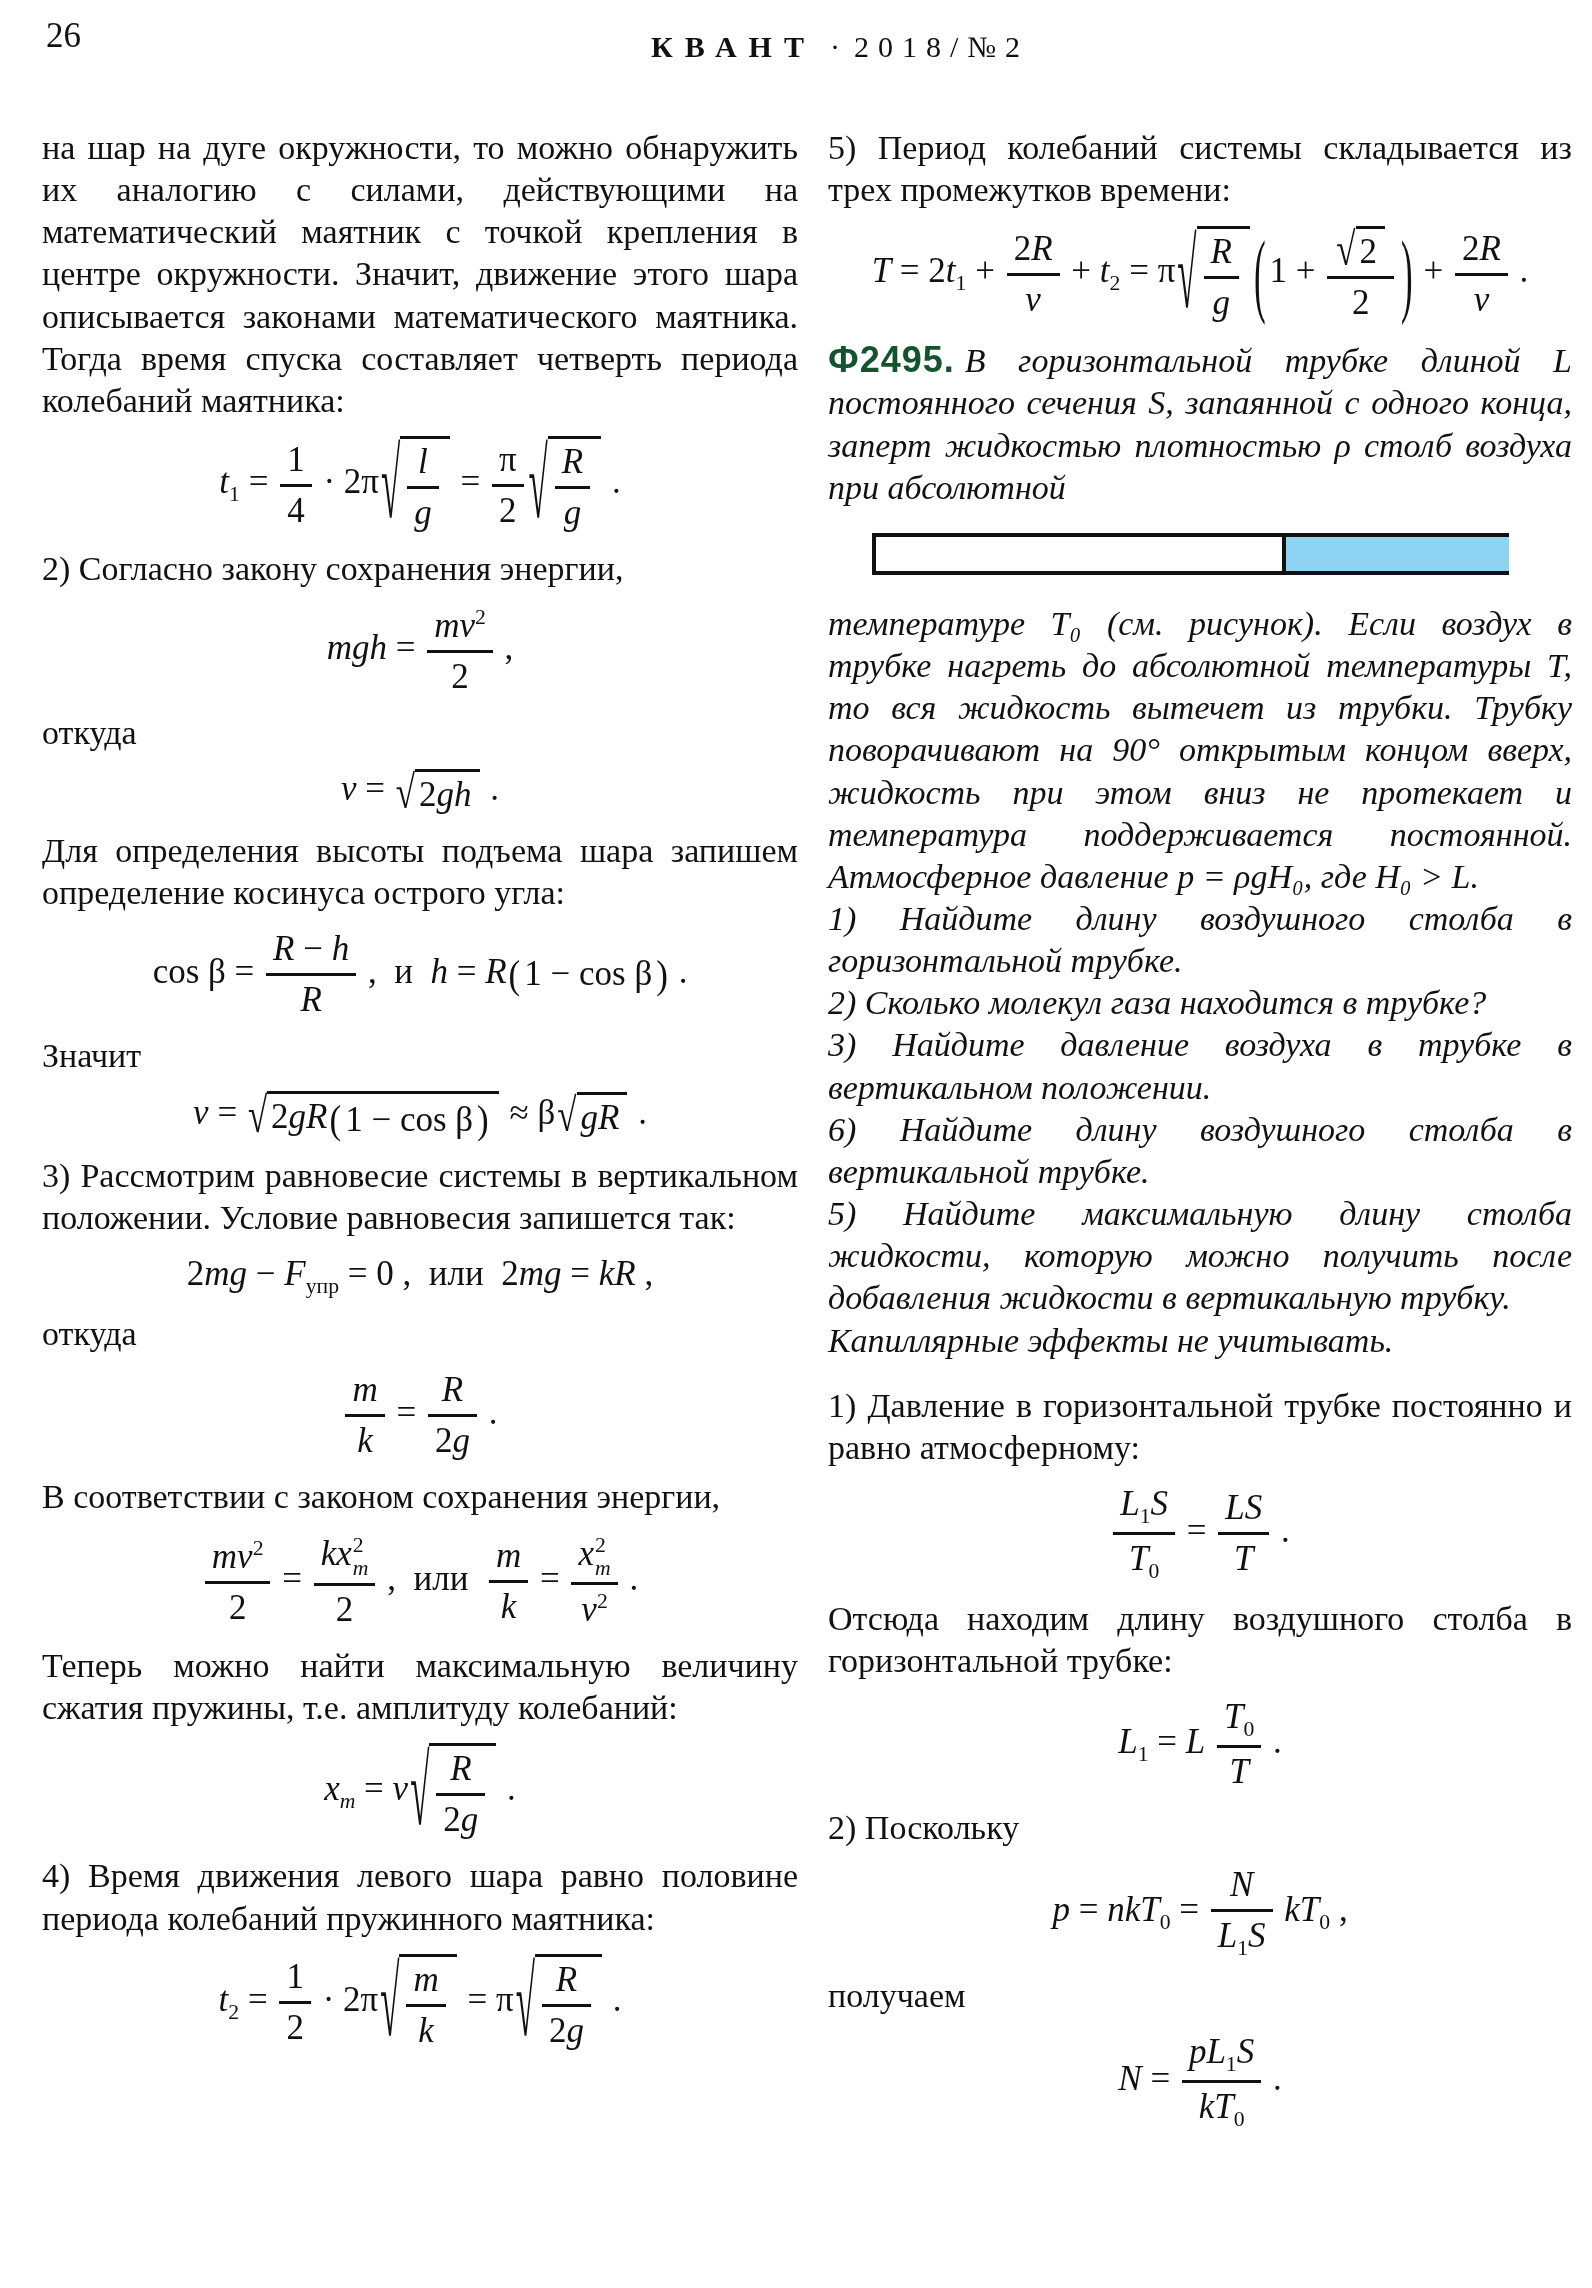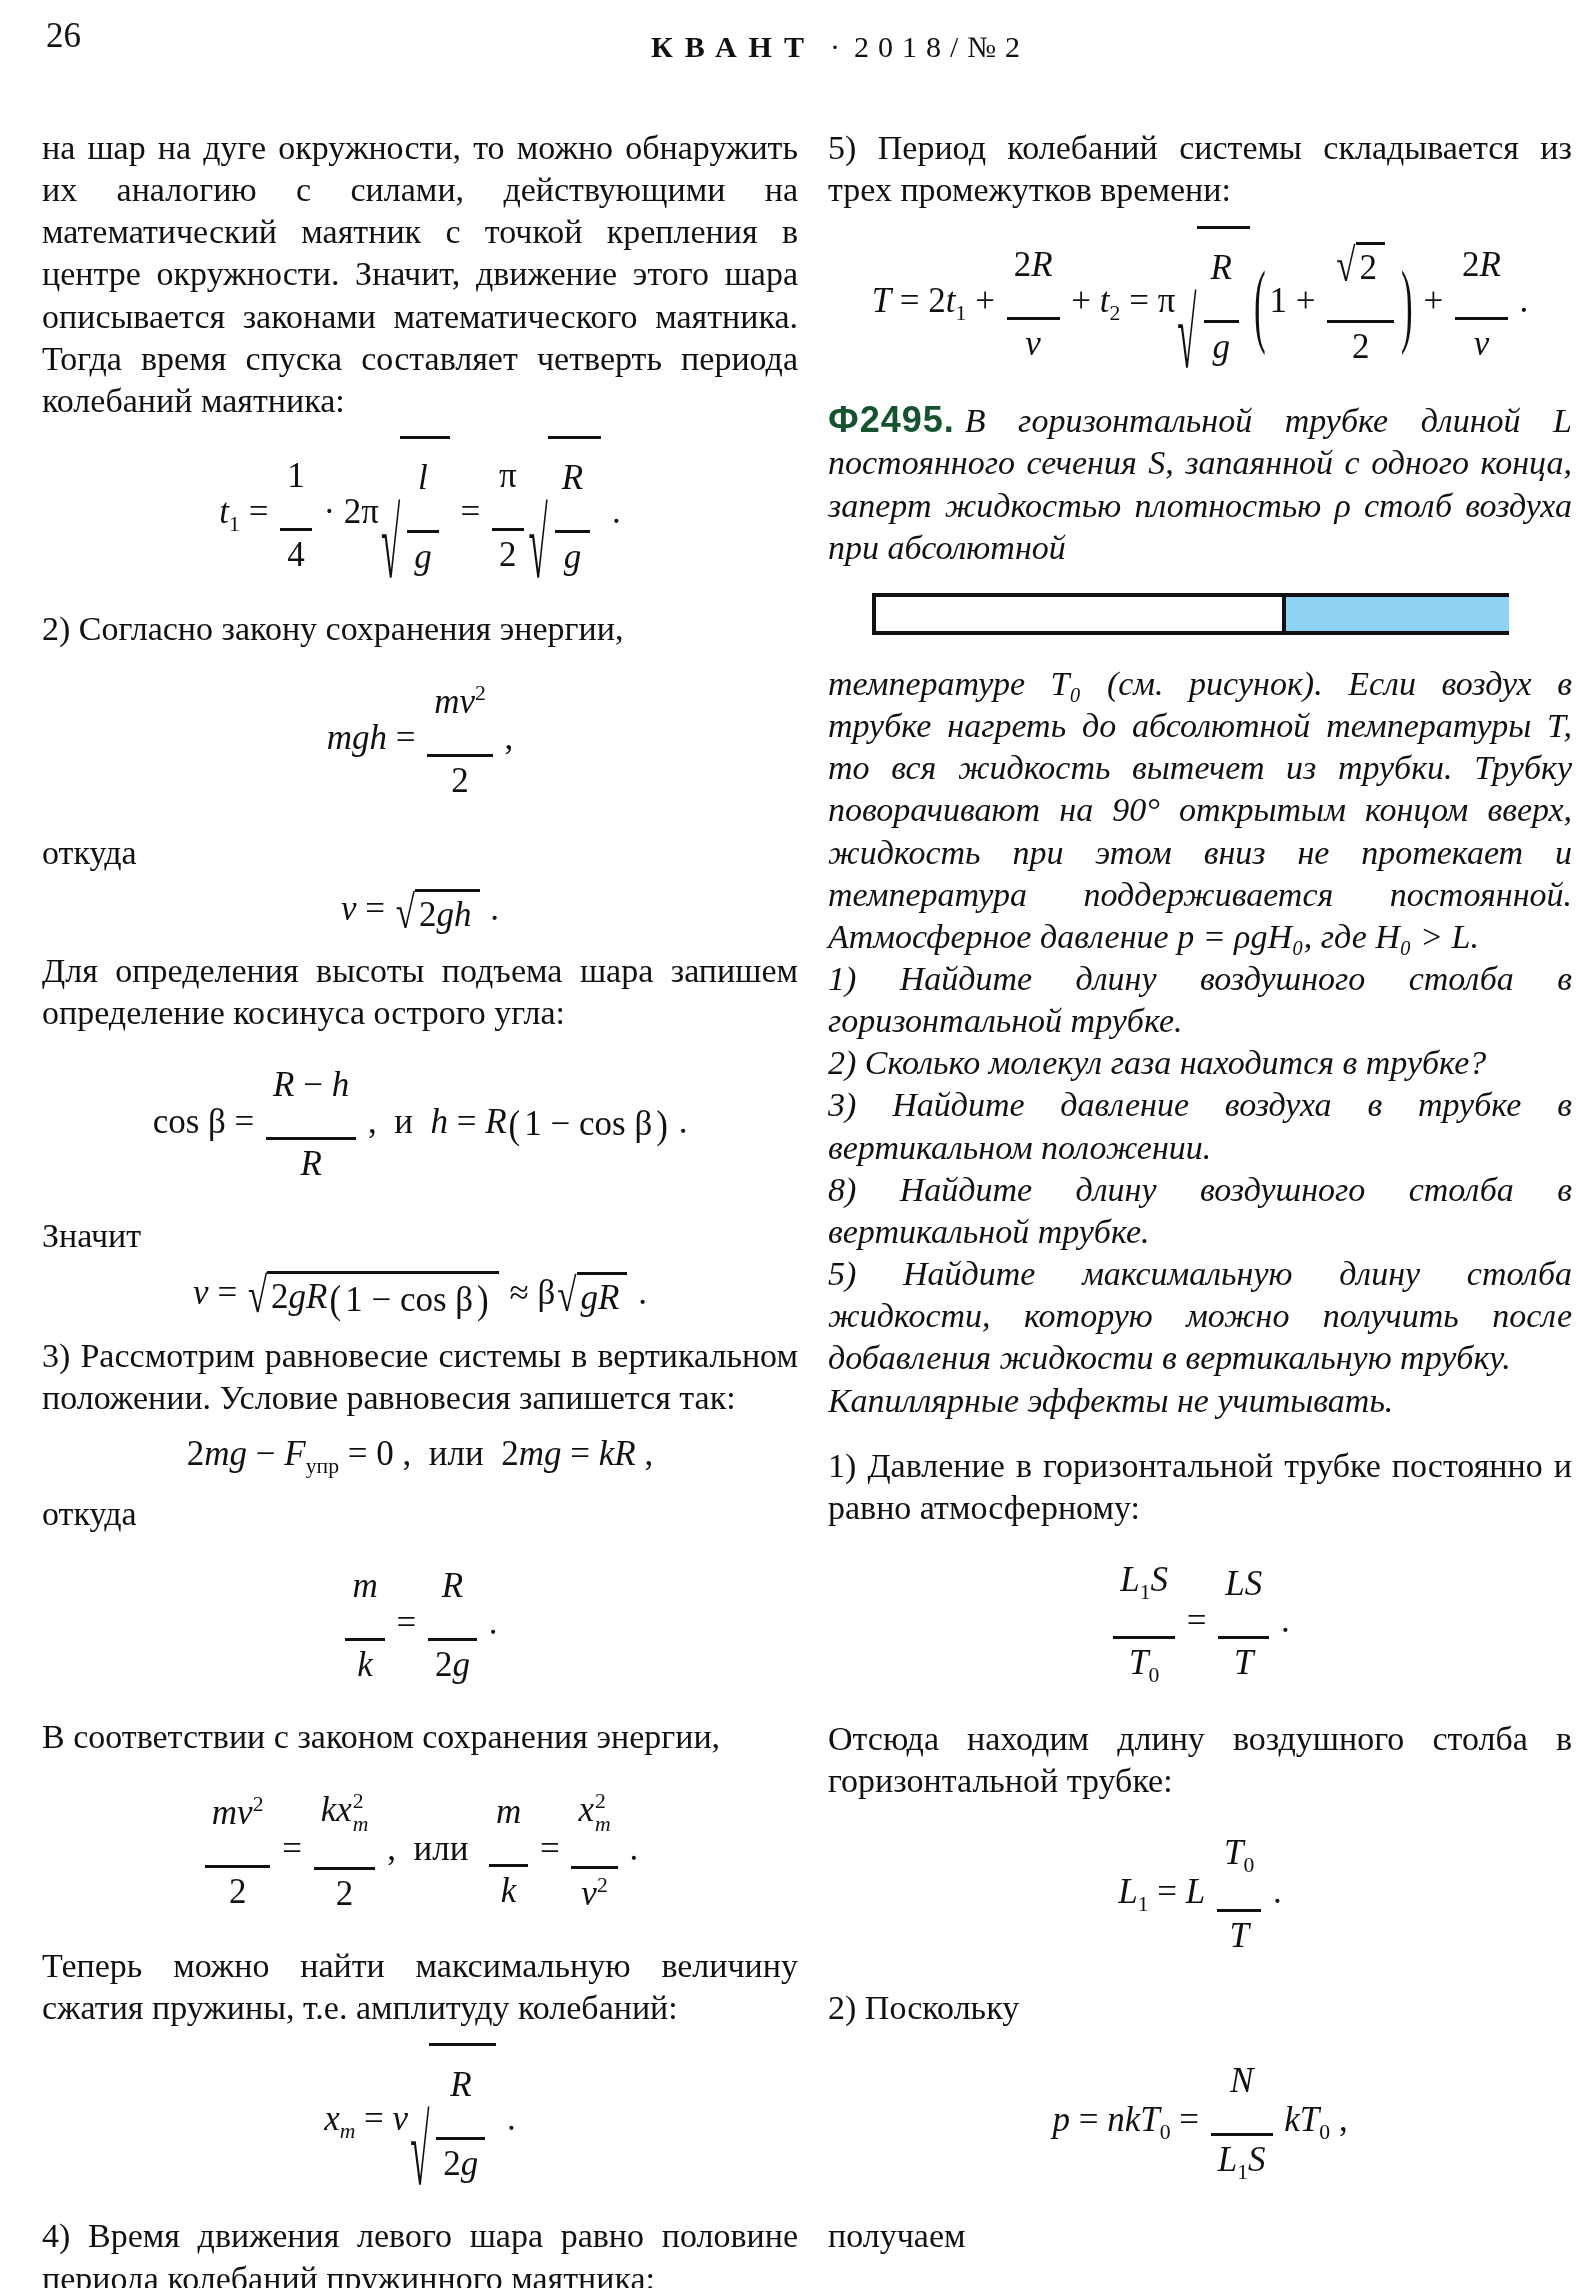--- a/index.html
+++ b/index.html
@@ -21,21 +21,21 @@
   .para{font-size:34px;line-height:1.24;text-align:justify;}
   .ital{font-style:italic;}
   .plabel{font-style:normal;font-weight:bold;
           font-family:"Liberation Sans","DejaVu Sans",sans-serif;
           font-size:36px;letter-spacing:1px;padding-right:10px;}
 
   
   .formula{font-size:35px;line-height:1.2;text-align:center;margin:14px 0;white-space:nowrap;}
   .mit{font-style:italic;}
   .mrm{font-style:normal;}
-  .mfrac{display:inline-flex;flex-direction:column;vertical-align:middle;text-align:center;margin:16px 3px;gap:28px;}
+  .mfrac{display:inline-flex;flex-direction:column;vertical-align:middle;text-align:center;margin:0 3px;}
   .mfrac .num{padding:0 7px 3px 7px;}
   .mfrac .den{border-top:3px solid #111;padding:3px 7px 0 7px;}
   .msqrt{display:inline-flex;align-items:flex-end;vertical-align:middle;margin:0 2px;}
   .msqrt .rad{display:inline-block;line-height:1;transform-origin:50% 100%;}
   .msqrt .sbody{display:inline-block;border-top:3px solid #111;padding:2px 8px 0 4px;}
   sub,sup{font-size:0.62em;}
   .msubsup{display:inline-flex;flex-direction:column;align-items:flex-start;
            vertical-align:middle;font-size:0.62em;line-height:1.05;margin-left:1px;}
   .mparen{display:inline-flex;align-items:center;vertical-align:middle;}
   .mparen .paren{display:inline-block;line-height:1;transform-origin:50% 50%;padding:0 2px;}
@@ -193,21 +193,21 @@
   <div class="figure">
     <div class="tube">
       <div class="tube-air" style="flex: 0 0 65%;"></div>
       <div class="tube-liquid" style="background: rgb(142, 212, 242);"></div>
     </div>
   </div>
   <div class="para ital">температуре T₀ (см. рисунок). Если воздух в трубке нагреть до абсолютной температуры T, то вся жидкость вытечет из трубки. Трубку поворачивают на 90° открытым концом вверх, жидкость при этом вниз не протекает и температура поддерживается постоянной. Атмосферное давление p = ρgH₀, где H₀ &gt; L.</div>
   <div class="para ital">1) Найдите длину воздушного столба в горизонтальной трубке.</div>
   <div class="para ital">2) Сколько молекул газа находится в трубке?</div>
   <div class="para ital">3) Найдите давление воздуха в трубке в вертикальном положении.</div>
-  <div class="para ital">8) Найдите длину воздушного столба в вертикальной трубке.</div>
+  <div class="para ital">6) Найдите длину воздушного столба в вертикальной трубке.</div>
   <div class="para ital">5) Найдите максимальную длину столба жидкости, которую можно получить после добавления жидкости в вертикальную трубку.</div>
   <div class="para ital">Капиллярные эффекты не учитывать.</div>
   <div class="para" style="margin-top:23px;">1) Давление в горизонтальной трубке постоянно и равно атмосферному:</div>
   <div class="formula"><span class="mfrac">
         <span class="num"><span class="mit">L</span><sub>1</sub><span class="mit">S</span></span>
         <span class="den"><span class="mit">T</span><sub>0</sub></span>
       </span> = <span class="mfrac">
         <span class="num"><span class="mit">LS</span></span>
         <span class="den"><span class="mit">T</span></span>
       </span> .</div>

